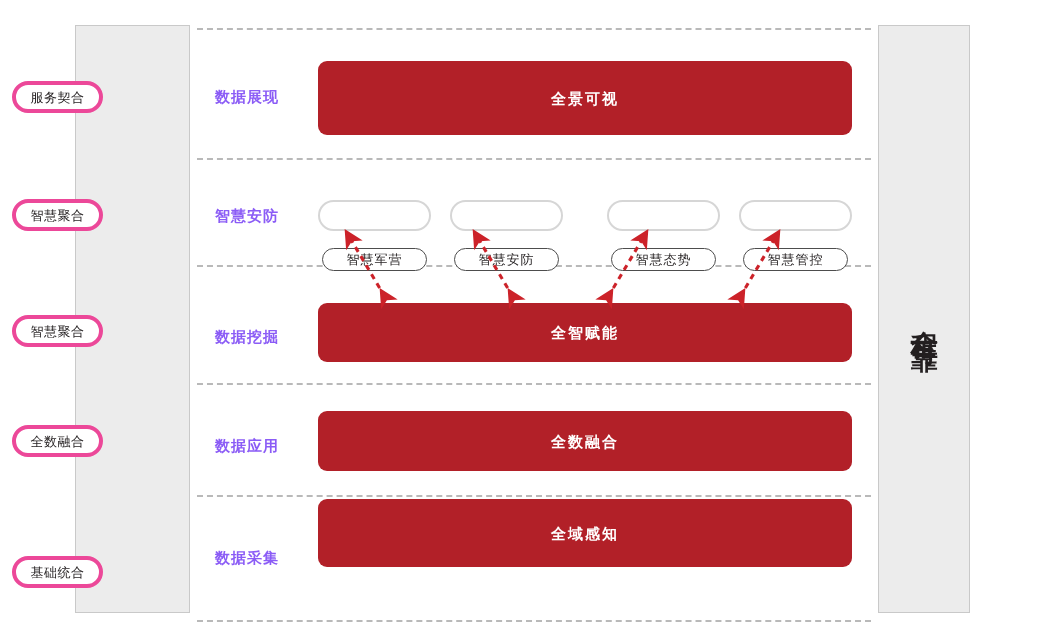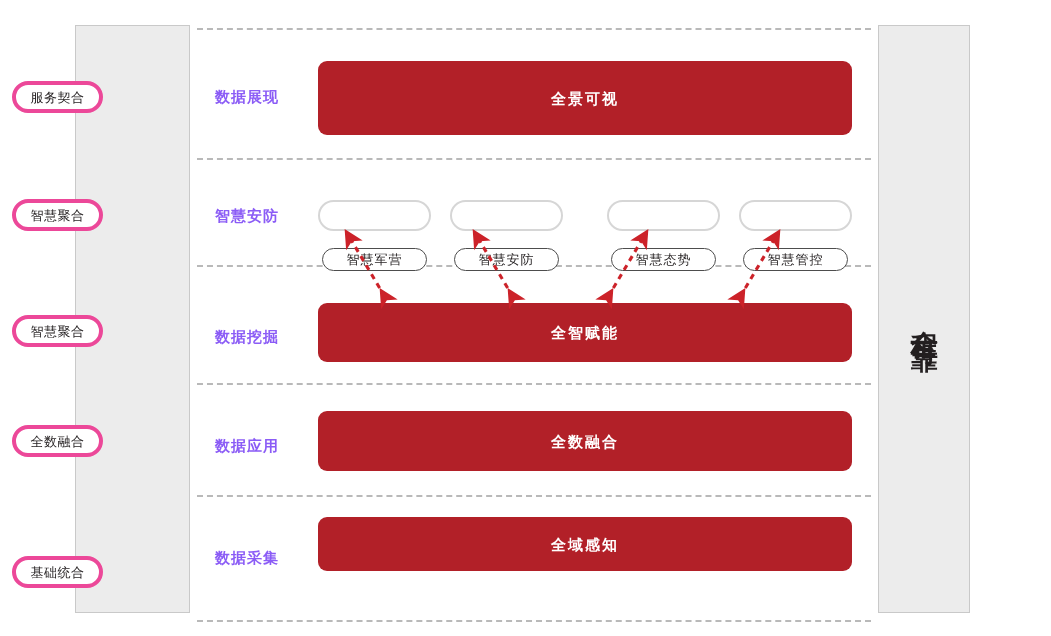--- a/index.html
+++ b/index.html
@@ -229,21 +229,21 @@
   <div class="bar" style="top:303px;height:59px">
     <span>全智赋能</span>
   </div>
 
   <div class="row-label" style="top:437px">数据应用</div>
   <div class="bar" style="top:411px;height:60px">
     <span>全数融合</span>
   </div>
 
   <div class="row-label" style="top:549px">数据采集</div>
-  <div class="bar" style="top:517px;height:54px">
+  <div class="bar" style="top:499px;height:68px">
     <span>全域感知</span>
   </div>
 
   <svg id="arrow-layer" viewBox="0 0 1051 636">
     <defs>
       <marker id="ah" markerWidth="7" markerHeight="7" refX="3.2" refY="3.5" orient="auto" markerUnits="strokeWidth">
         <path d="M0.4,0.4 L6.6,3.5 L0.4,6.6 L2.0,3.5 Z" fill="#cc2229"></path>
       </marker>
     </defs>
     <g stroke="#cc2229" stroke-width="3.1" stroke-dasharray="5.5 5" stroke-linecap="butt" fill="none" marker-start="url(#ah)" marker-end="url(#ah)">

